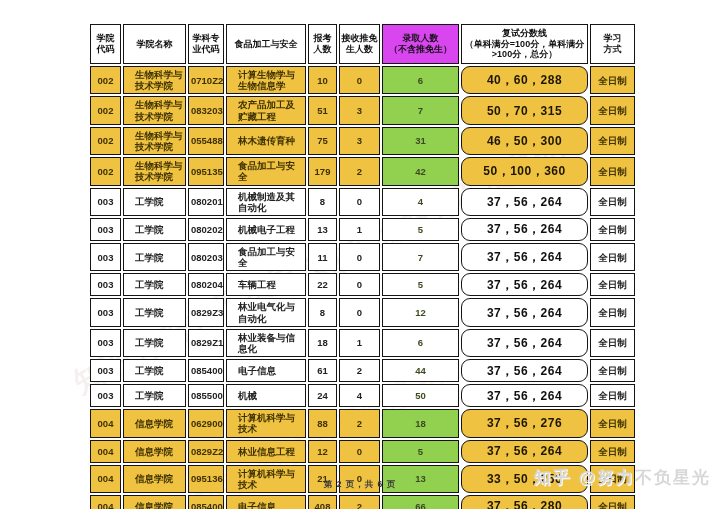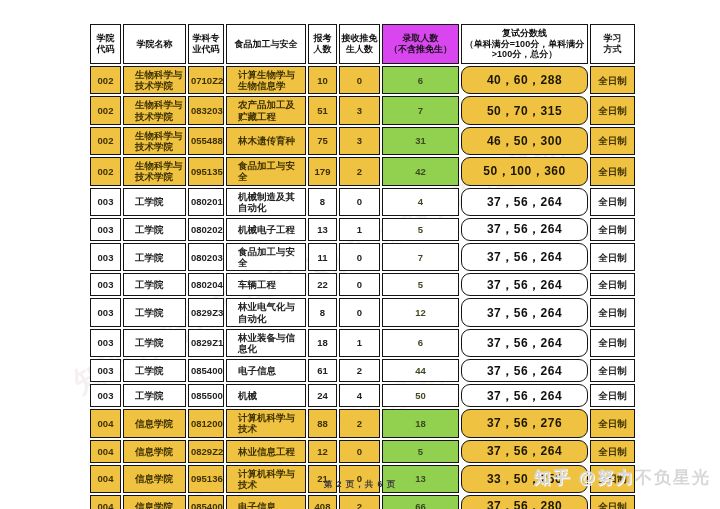--- a/index.html
+++ b/index.html
@@ -255,21 +255,21 @@
       <td class="cell-major">机械</td>
       <td class="cell-num">24</td>
       <td class="cell-num">4</td>
       <td class="cell-admitted">50</td>
       <td class="cell-score">37，56，264</td>
       <td class="cell-mode">全日制</td>
     </tr>
         <tr class="row-gold">
       <td class="cell-code">004</td>
       <td class="cell-college">信息学院</td>
-      <td class="cell-code">081200</td>
+      <td class="cell-code">062900</td>
       <td class="cell-major">计算机科学与技术</td>
       <td class="cell-num">88</td>
       <td class="cell-num">2</td>
       <td class="cell-admitted">18</td>
       <td class="cell-score">37，56，276</td>
       <td class="cell-mode">全日制</td>
     </tr>
         <tr class="row-gold">
       <td class="cell-code">004</td>
       <td class="cell-college">信息学院</td>

